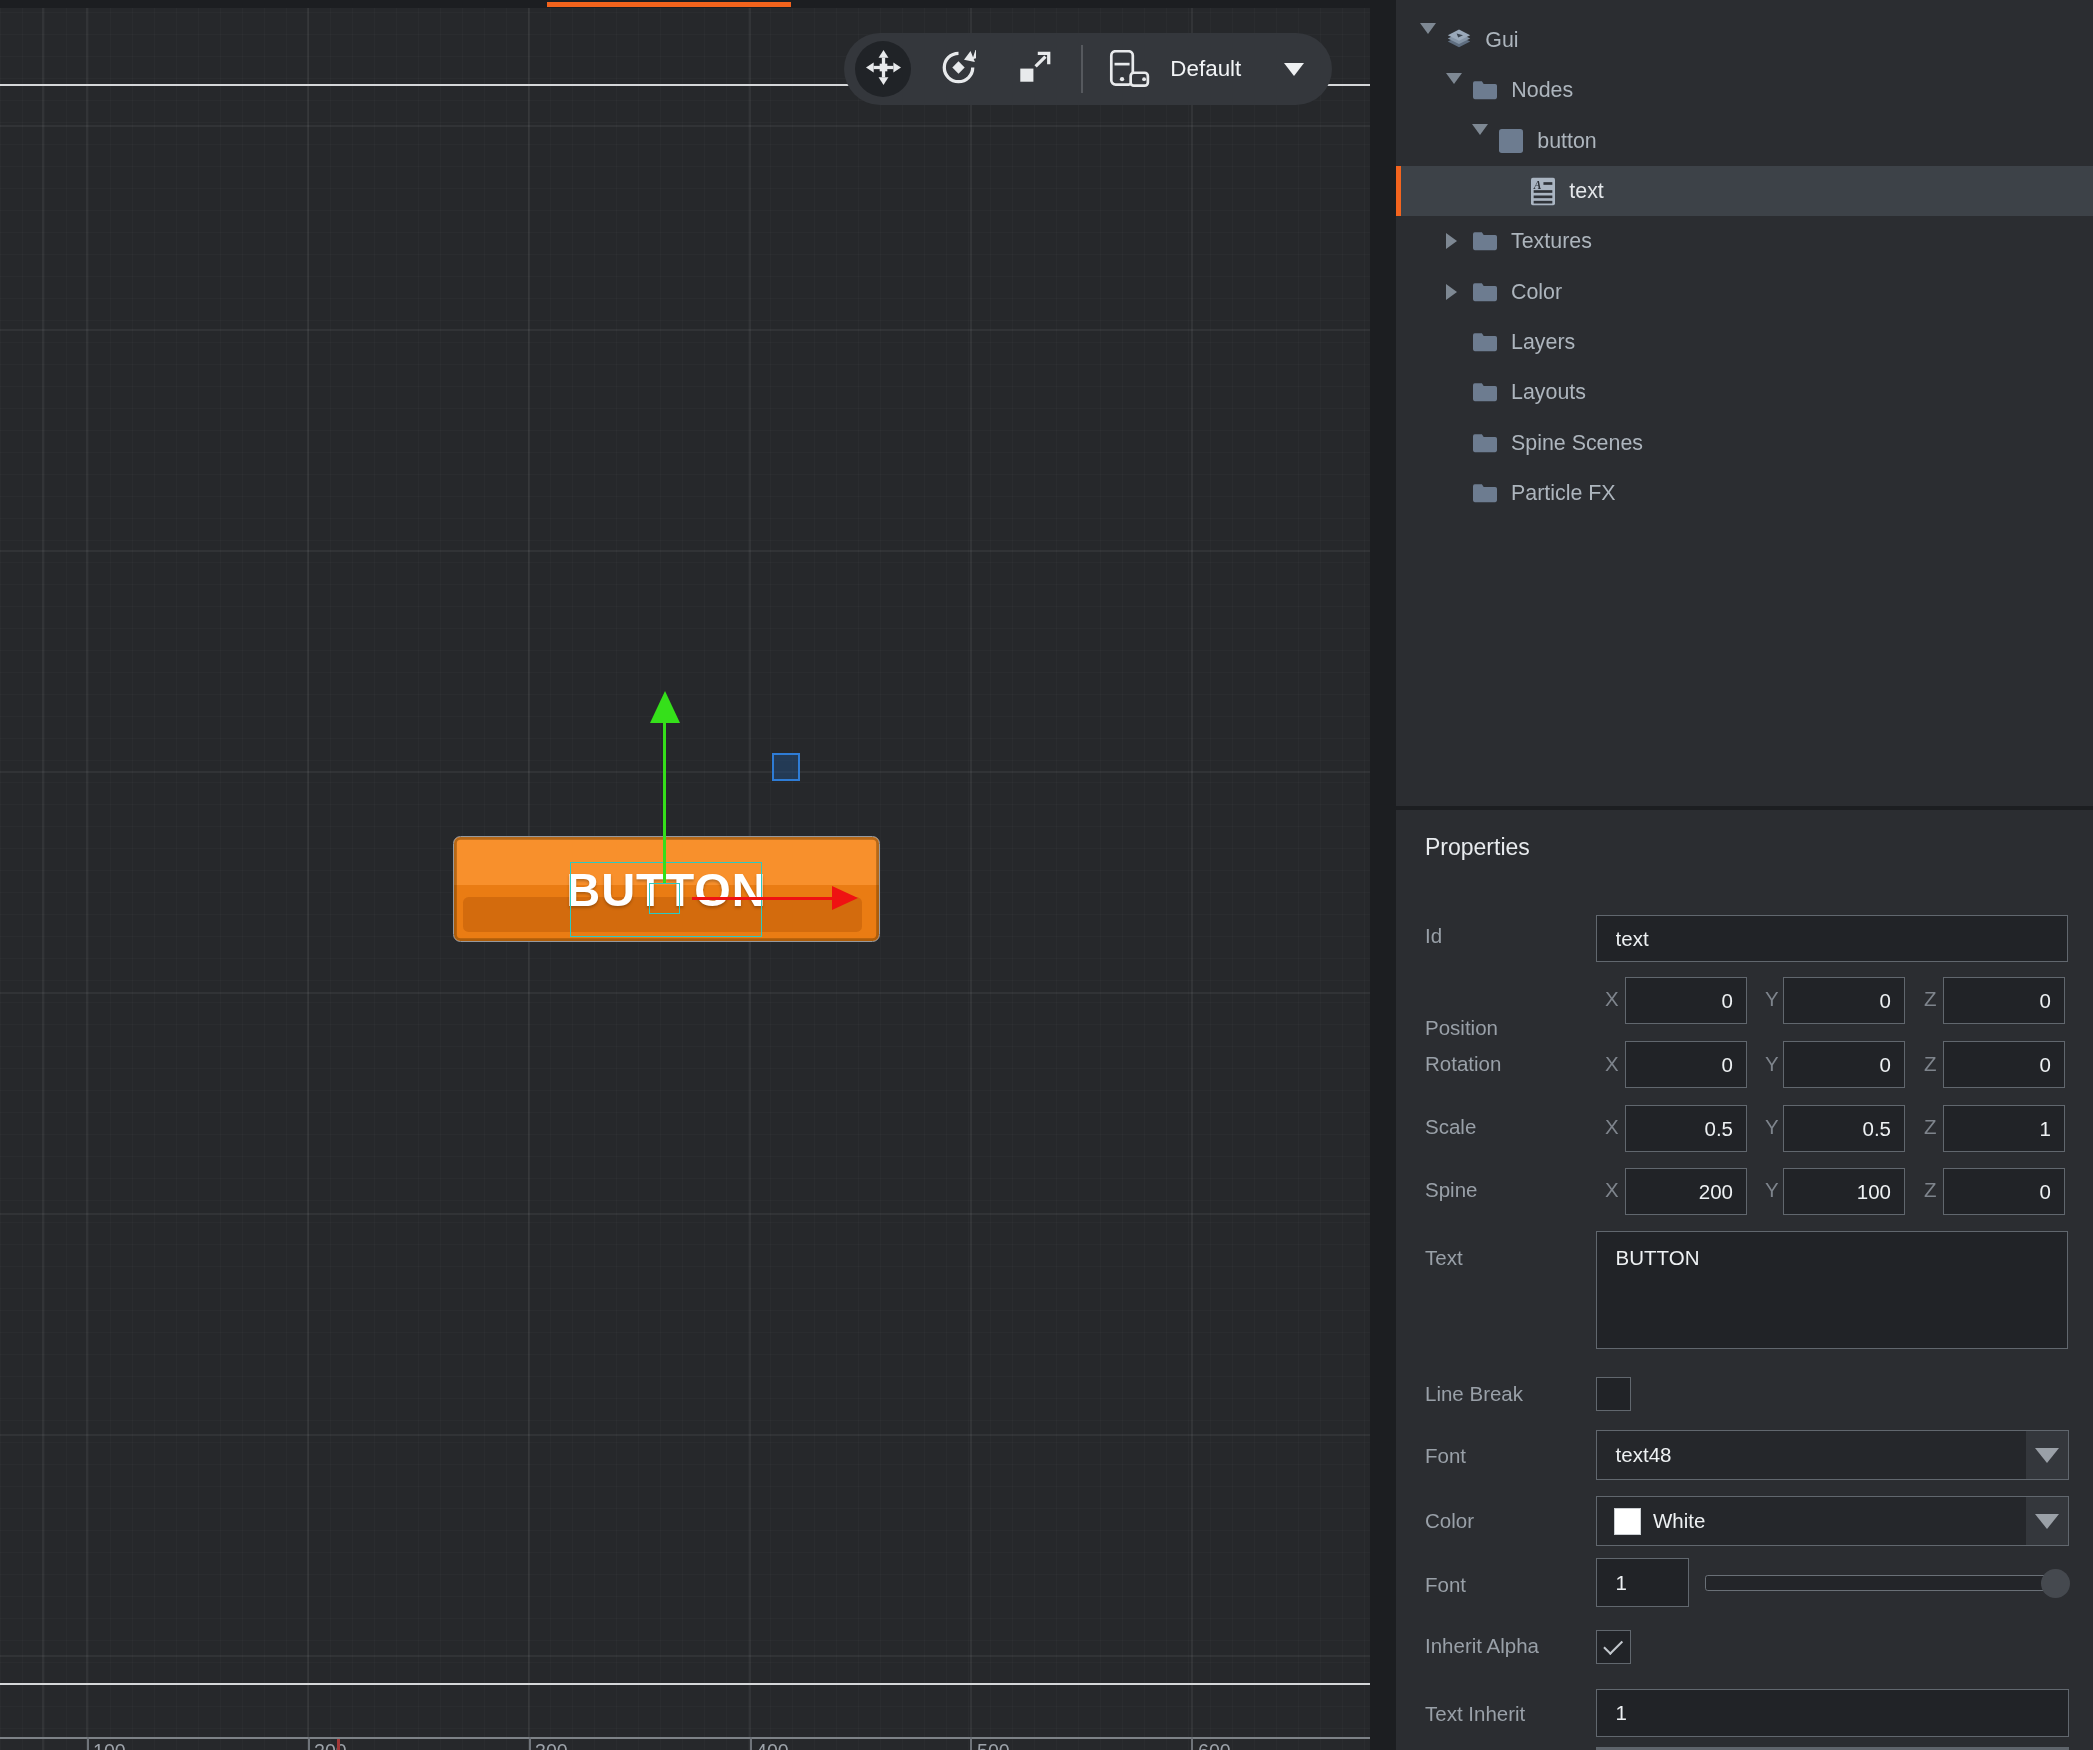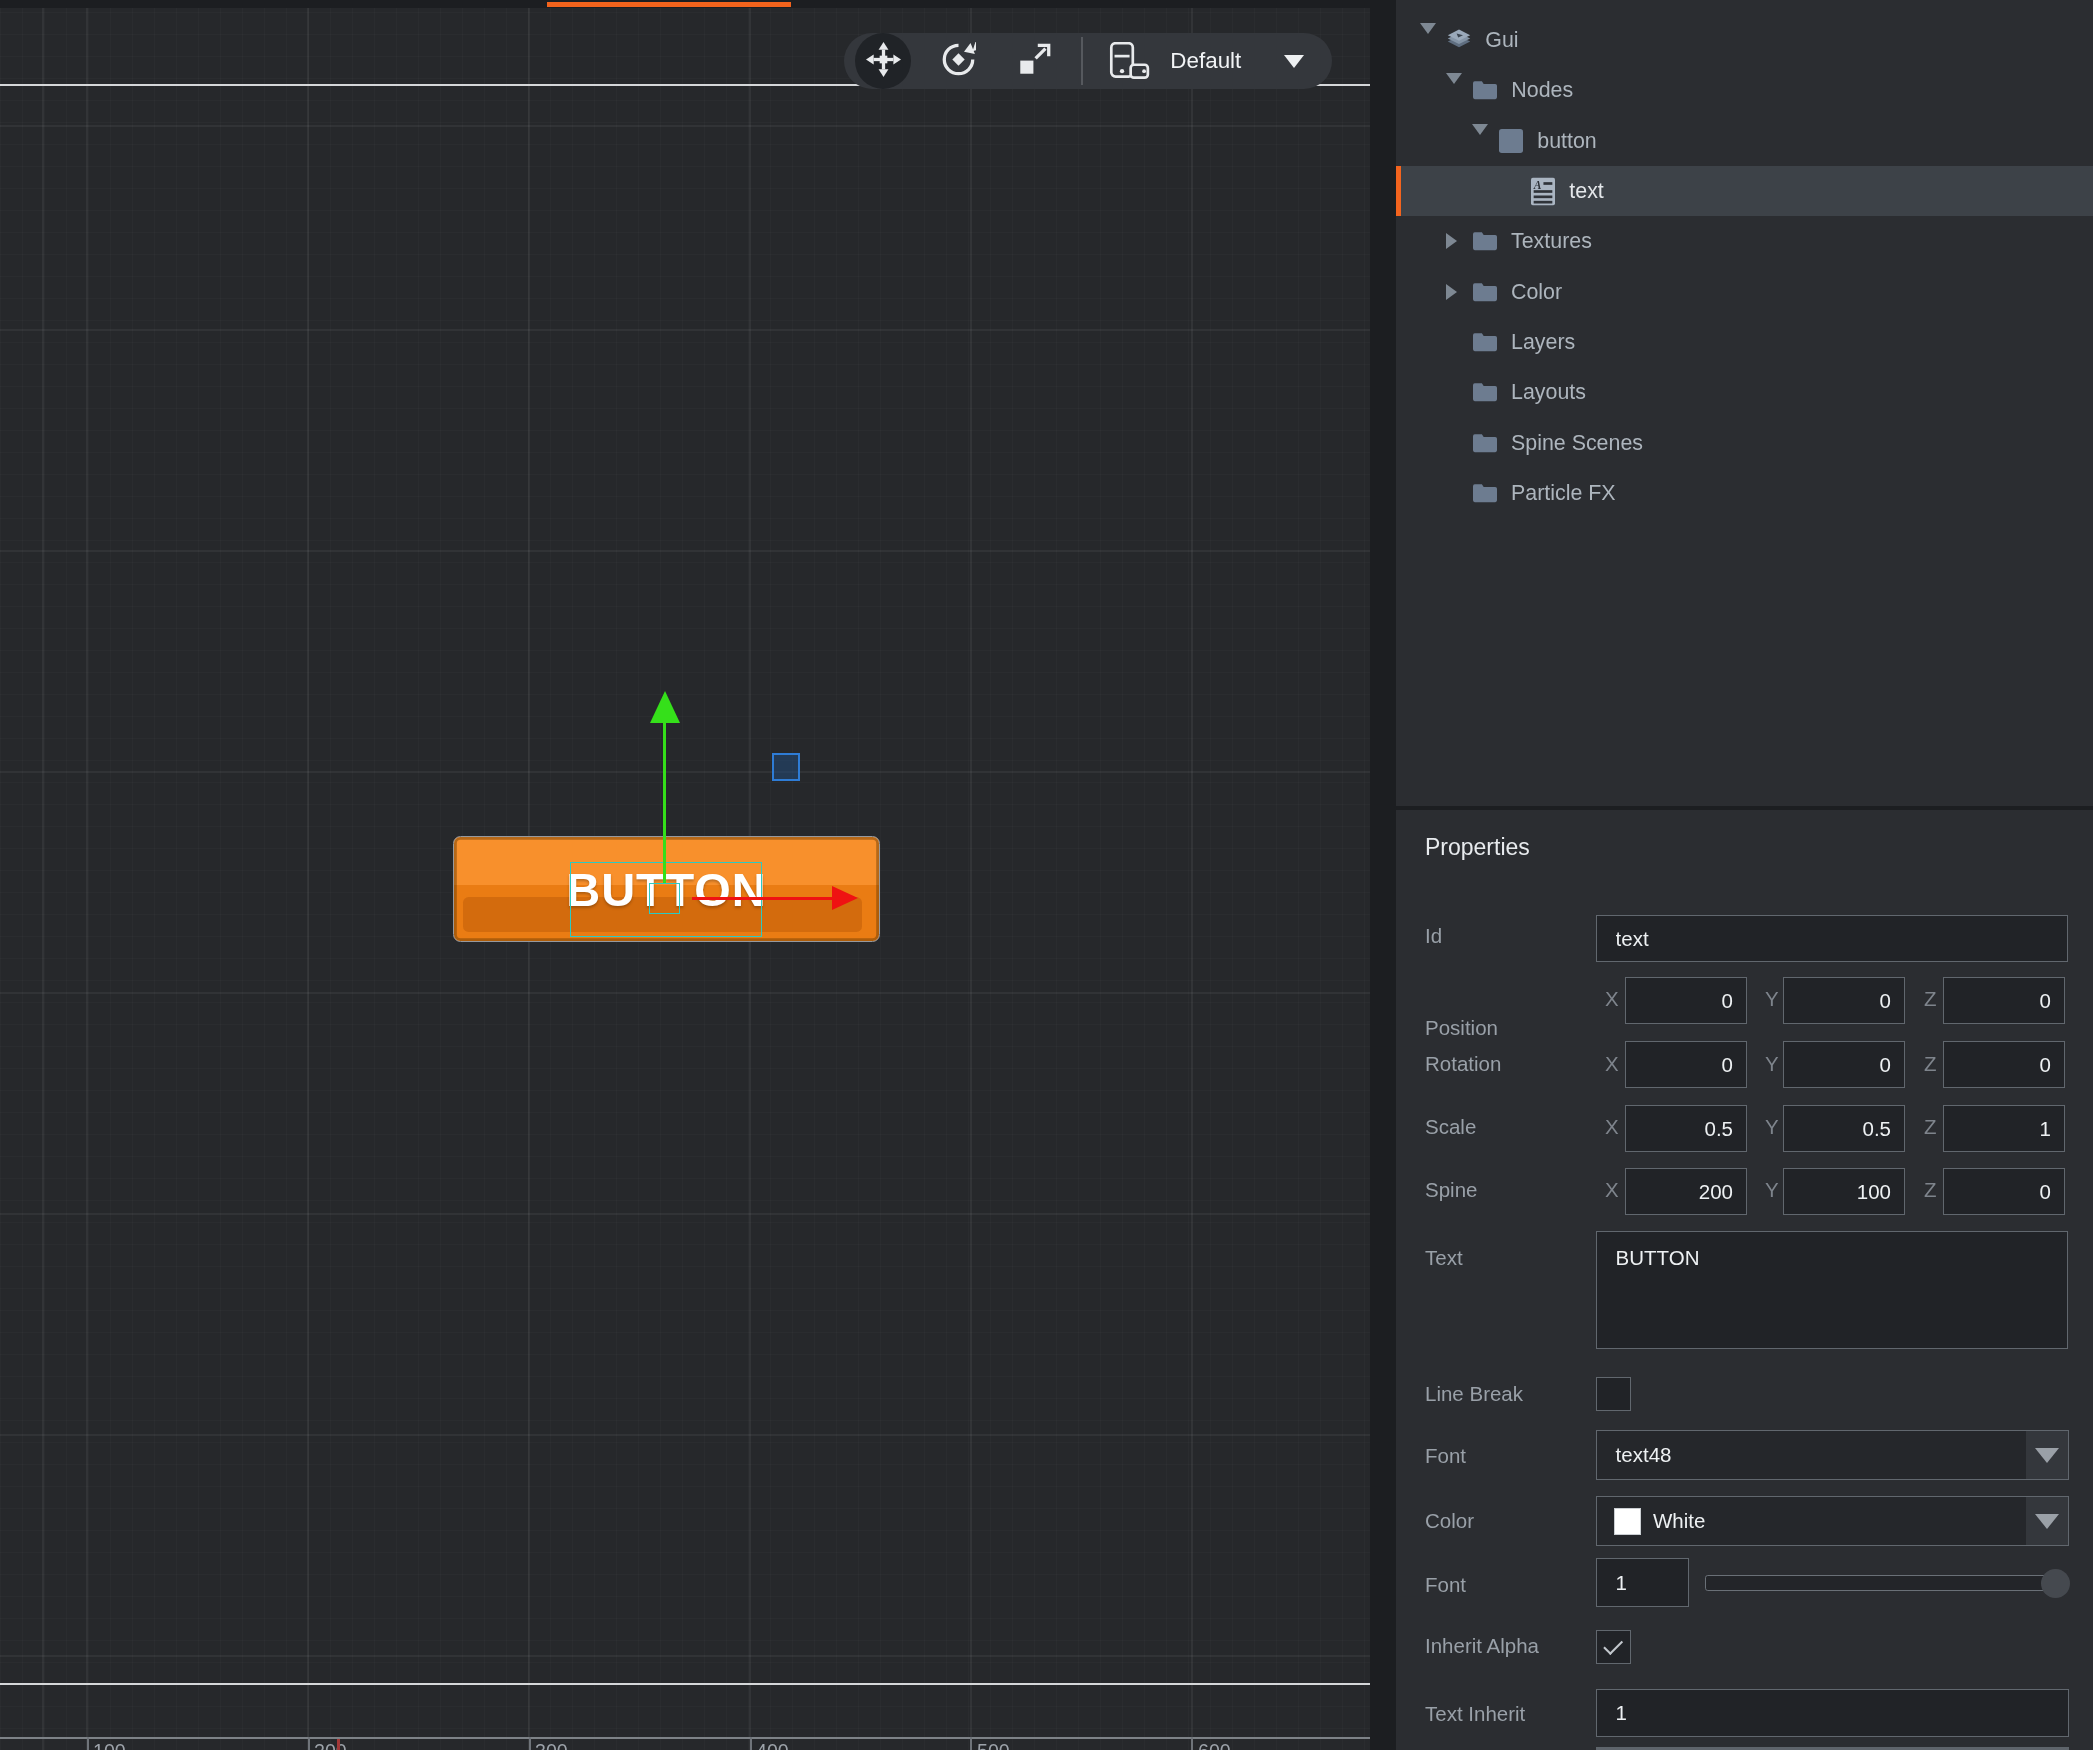--- a/index.html
+++ b/index.html
@@ -43,21 +43,21 @@
   #pivot-box{left:649px;top:883px;width:29px;height:29px;border:1.9px solid #2bcac4;z-index:3;}
   #axis-y-line{left:663px;top:721px;width:2.8px;height:162px;background:#35e01a;z-index:3;}
   #axis-y-head{left:650px;top:691px;width:0;height:0;border-left:15px solid transparent;
     border-right:15px solid transparent;border-bottom:32px solid #35e01a;z-index:3;}
   #axis-x-line{left:692px;top:897px;width:142px;height:2.8px;background:#ef1212;z-index:3;}
   #axis-x-head{left:832px;top:886px;width:0;height:0;border-top:12px solid transparent;
     border-bottom:12px solid transparent;border-left:26px solid #ef1212;z-index:3;}
   #anchor-box{left:772px;top:753px;width:24px;height:24px;border:2.8px solid #2e7cd6;background:rgba(32,76,128,.5);z-index:3;}
 
   
-  #toolbar{left:844px;top:33px;width:488px;height:56px;background:#34373c;border-radius:36px;
+  #toolbar{left:844px;top:33px;width:488px;height:72px;background:#34373c;border-radius:36px;
     z-index:5;display:flex;align-items:center;}
   .tool-btn{width:56px;height:56px;border-radius:50%;display:flex;align-items:center;justify-content:center;flex:0 0 auto;}
   .tool-btn.active{background:#202327;}
   #tool-move{margin-left:11.2px;}
   #tool-rotate{margin-left:19.6px;}
   #tool-scale{margin-left:19.6px;}
   #toolbar-divider{width:1.9px;height:48px;background:#56595e;margin-left:18.6px;flex:0 0 auto;}
   #layout-device{margin-left:24px;flex:0 0 auto;display:flex;align-items:center;}
   #layout-label{margin-left:20.5px;color:#f2f4f6;font-size:22.4px;flex:0 0 auto;}
   #layout-caret{margin-left:43px;width:0;height:0;border-left:10.3px solid transparent;

